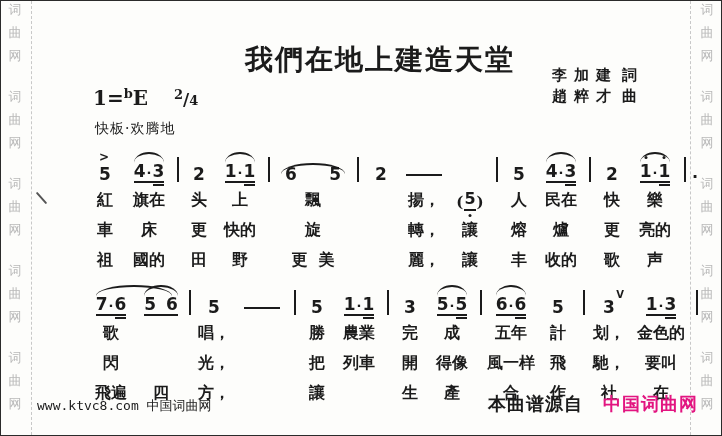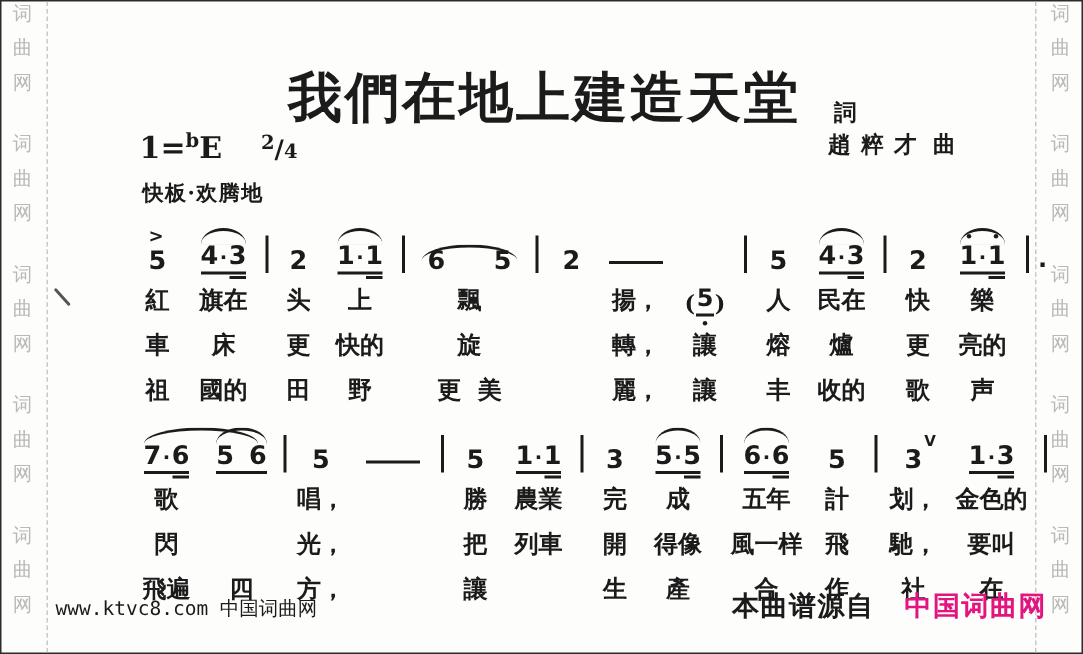--- a/index.html
+++ b/index.html
@@ -7,33 +7,33 @@
         box-sizing:border-box;overflow:hidden;color:#1b1b1b;
         font-family:"DejaVu Serif","Liberation Serif",serif;}
   
   .wm-col{position:absolute;top:2px;bottom:0;width:20px;display:flex;flex-direction:column;
           align-items:center;color:#b9b9b9;font-size:13px;line-height:13px;}
   .wm-col.left{left:4px}.wm-col.right{right:4px}
   .wm-group{display:flex;flex-direction:column;gap:10px;margin-bottom:28px;}
   .dash-rule{position:absolute;top:0;bottom:0;border-left:1px dashed #c8c8c8;}
   .dash-rule.left{left:30px}.dash-rule.right{right:30px}
   
-  .title{position:absolute;top:40px;left:162px;width:400px;text-align:center;
-         font-size:36px;font-weight:bold;letter-spacing:2px;}
+  .title{position:absolute;top:40px;left:179px;width:400px;text-align:center;
+         font-size:28px;font-weight:bold;letter-spacing:2px;}
   .credits{position:absolute;top:64px;left:551px;font-size:15px;font-weight:bold;line-height:21px;}
   .credit-row{display:flex;align-items:baseline;}
   .credit-name{letter-spacing:7px;}
   .credit-role{margin-left:4px;}
   .keyline{position:absolute;top:85px;left:92px;font-size:20px;font-weight:bold;
            font-family:"DejaVu Serif","Liberation Serif",serif;}
   .flat{font-size:13px;vertical-align:7px;font-weight:bold;}
   .meter{margin-left:26px;font-size:17px;}
   .mnum{font-size:13px;vertical-align:6px;}
   .mden{font-size:13px;}
-  .tempo{position:absolute;top:119px;left:94px;font-size:14px;font-weight:bold;letter-spacing:1px;}
+  .tempo{position:absolute;top:119px;left:94px;font-size:14px;font-weight:normal;letter-spacing:1px;}
   
   .system{position:absolute;display:flex;align-items:flex-start;}
   .col{display:flex;flex-direction:column;}
   .nrow{position:relative;height:34px;display:flex;align-items:flex-end;justify-content:center;padding-bottom:2px;}
   .tokwrap{position:relative;display:flex;align-items:flex-end;}
   .tokwrap.tie{width:100%;}
   .tok{position:relative;display:flex;align-items:flex-end;
        font-family:"DejaVu Sans","Liberation Sans",sans-serif;font-weight:bold;
        font-size:17px;line-height:18px;}
   .tokwrap.tie .tok{width:100%;justify-content:space-between;padding:0 12px;box-sizing:border-box;}
@@ -126,20 +126,21 @@
         <span>词</span>
         <span>曲</span>
         <span>网</span>
       </div>
     </div>
 
   <div class="title">我們在地上建造天堂</div>
 
   <div class="credits">
     <div class="credit-row">
+      <span class="credit-name">李加建</span>
       <span class="credit-role">詞</span>
     </div>
     <div class="credit-row">
       <span class="credit-name">趙粹才</span>
       <span class="credit-role">曲</span>
     </div>
   </div>
 
   <div class="keyline">
     <span>1</span><span>=</span><span class="flat">b</span><span>E</span><span class="meter"><span class="mnum">2</span>/<span class="mden">4</span></span>

